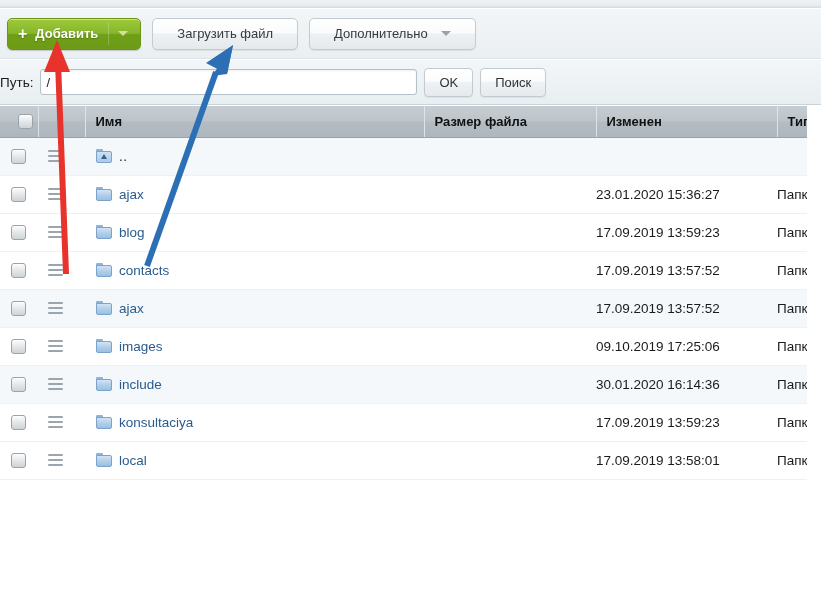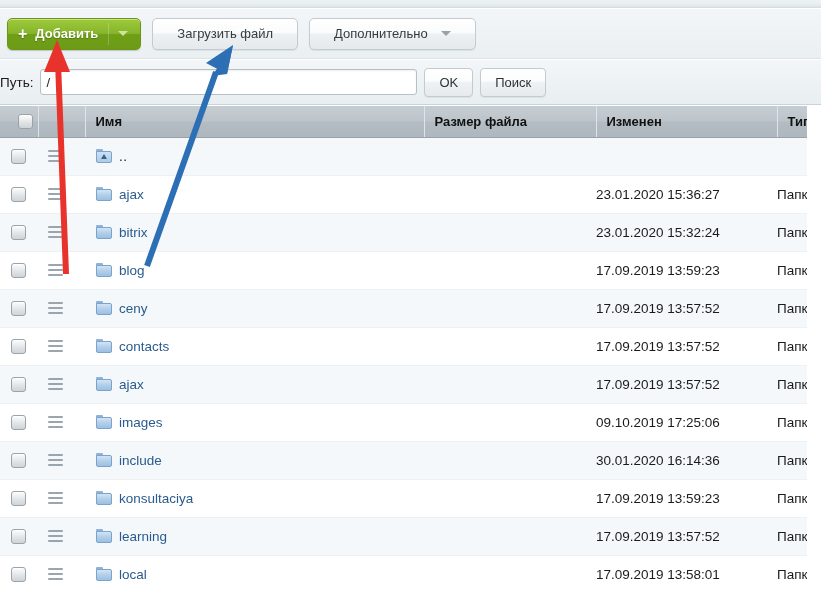--- a/index.html
+++ b/index.html
@@ -398,234 +398,162 @@
                   <span class="tab"></span>
                   <span class="body"></span>
                 </span>
                 <span class="fname">ajax</span>
               </div>
             </td>
             <td class="date-cell"></td>
             <td class="date-cell">23.01.2020 15:36:27</td>
             <td class="type-cell">Папк</td>
           </tr>
+          <tr class="row r-even">
+            <td>
+              <span class="cb"></span>
+            </td>
+            <td>
+              <span class="hamburger">
+                <i></i>
+                <i></i>
+                <i></i>
+              </span>
+            </td>
+            <td>
+              <div class="name-cell">
+                <span class="folder-ico">
+                  <span class="tab"></span>
+                  <span class="body"></span>
+                </span>
+                <span class="fname">blog</span>
+              </div>
+            </td>
+            <td class="date-cell"></td>
+            <td class="date-cell">17.09.2019 13:59:23</td>
+            <td class="type-cell">Папк</td>
+          </tr>
+          <tr class="row r-even">
+            <td>
+              <span class="cb"></span>
+            </td>
+            <td>
+              <span class="hamburger">
+                <i></i>
+                <i></i>
+                <i></i>
+              </span>
+            </td>
+            <td>
+              <div class="name-cell">
+                <span class="folder-ico">
+                  <span class="tab"></span>
+                  <span class="body"></span>
+                </span>
+                <span class="fname">contacts</span>
+              </div>
+            </td>
+            <td class="date-cell"></td>
+            <td class="date-cell">17.09.2019 13:57:52</td>
+            <td class="type-cell">Папк</td>
+          </tr>
           <tr class="row r-odd">
             <td>
               <span class="cb"></span>
             </td>
             <td>
               <span class="hamburger">
                 <i></i>
                 <i></i>
                 <i></i>
               </span>
             </td>
             <td>
               <div class="name-cell">
                 <span class="folder-ico">
                   <span class="tab"></span>
                   <span class="body"></span>
                 </span>
-                <span class="fname">bitrix</span>
-              </div>
-            </td>
-            <td class="date-cell"></td>
-            <td class="date-cell">23.01.2020 15:32:24</td>
+                <span class="fname">ajax</span>
+              </div>
+            </td>
+            <td class="date-cell"></td>
+            <td class="date-cell">17.09.2019 13:57:52</td>
             <td class="type-cell">Папк</td>
           </tr>
           <tr class="row r-even">
             <td>
               <span class="cb"></span>
             </td>
             <td>
               <span class="hamburger">
                 <i></i>
                 <i></i>
                 <i></i>
               </span>
             </td>
             <td>
               <div class="name-cell">
                 <span class="folder-ico">
                   <span class="tab"></span>
                   <span class="body"></span>
                 </span>
-                <span class="fname">blog</span>
+                <span class="fname">images</span>
+              </div>
+            </td>
+            <td class="date-cell"></td>
+            <td class="date-cell">09.10.2019 17:25:06</td>
+            <td class="type-cell">Папк</td>
+          </tr>
+          <tr class="row r-odd">
+            <td>
+              <span class="cb"></span>
+            </td>
+            <td>
+              <span class="hamburger">
+                <i></i>
+                <i></i>
+                <i></i>
+              </span>
+            </td>
+            <td>
+              <div class="name-cell">
+                <span class="folder-ico">
+                  <span class="tab"></span>
+                  <span class="body"></span>
+                </span>
+                <span class="fname">include</span>
+              </div>
+            </td>
+            <td class="date-cell"></td>
+            <td class="date-cell">30.01.2020 16:14:36</td>
+            <td class="type-cell">Папк</td>
+          </tr>
+          <tr class="row r-even">
+            <td>
+              <span class="cb"></span>
+            </td>
+            <td>
+              <span class="hamburger">
+                <i></i>
+                <i></i>
+                <i></i>
+              </span>
+            </td>
+            <td>
+              <div class="name-cell">
+                <span class="folder-ico">
+                  <span class="tab"></span>
+                  <span class="body"></span>
+                </span>
+                <span class="fname">konsultaciya</span>
               </div>
             </td>
             <td class="date-cell"></td>
             <td class="date-cell">17.09.2019 13:59:23</td>
-            <td class="type-cell">Папк</td>
-          </tr>
-          <tr class="row r-odd">
-            <td>
-              <span class="cb"></span>
-            </td>
-            <td>
-              <span class="hamburger">
-                <i></i>
-                <i></i>
-                <i></i>
-              </span>
-            </td>
-            <td>
-              <div class="name-cell">
-                <span class="folder-ico">
-                  <span class="tab"></span>
-                  <span class="body"></span>
-                </span>
-                <span class="fname">ceny</span>
-              </div>
-            </td>
-            <td class="date-cell"></td>
-            <td class="date-cell">17.09.2019 13:57:52</td>
-            <td class="type-cell">Папк</td>
-          </tr>
-          <tr class="row r-even">
-            <td>
-              <span class="cb"></span>
-            </td>
-            <td>
-              <span class="hamburger">
-                <i></i>
-                <i></i>
-                <i></i>
-              </span>
-            </td>
-            <td>
-              <div class="name-cell">
-                <span class="folder-ico">
-                  <span class="tab"></span>
-                  <span class="body"></span>
-                </span>
-                <span class="fname">contacts</span>
-              </div>
-            </td>
-            <td class="date-cell"></td>
-            <td class="date-cell">17.09.2019 13:57:52</td>
-            <td class="type-cell">Папк</td>
-          </tr>
-          <tr class="row r-odd">
-            <td>
-              <span class="cb"></span>
-            </td>
-            <td>
-              <span class="hamburger">
-                <i></i>
-                <i></i>
-                <i></i>
-              </span>
-            </td>
-            <td>
-              <div class="name-cell">
-                <span class="folder-ico">
-                  <span class="tab"></span>
-                  <span class="body"></span>
-                </span>
-                <span class="fname">ajax</span>
-              </div>
-            </td>
-            <td class="date-cell"></td>
-            <td class="date-cell">17.09.2019 13:57:52</td>
-            <td class="type-cell">Папк</td>
-          </tr>
-          <tr class="row r-even">
-            <td>
-              <span class="cb"></span>
-            </td>
-            <td>
-              <span class="hamburger">
-                <i></i>
-                <i></i>
-                <i></i>
-              </span>
-            </td>
-            <td>
-              <div class="name-cell">
-                <span class="folder-ico">
-                  <span class="tab"></span>
-                  <span class="body"></span>
-                </span>
-                <span class="fname">images</span>
-              </div>
-            </td>
-            <td class="date-cell"></td>
-            <td class="date-cell">09.10.2019 17:25:06</td>
-            <td class="type-cell">Папк</td>
-          </tr>
-          <tr class="row r-odd">
-            <td>
-              <span class="cb"></span>
-            </td>
-            <td>
-              <span class="hamburger">
-                <i></i>
-                <i></i>
-                <i></i>
-              </span>
-            </td>
-            <td>
-              <div class="name-cell">
-                <span class="folder-ico">
-                  <span class="tab"></span>
-                  <span class="body"></span>
-                </span>
-                <span class="fname">include</span>
-              </div>
-            </td>
-            <td class="date-cell"></td>
-            <td class="date-cell">30.01.2020 16:14:36</td>
-            <td class="type-cell">Папк</td>
-          </tr>
-          <tr class="row r-even">
-            <td>
-              <span class="cb"></span>
-            </td>
-            <td>
-              <span class="hamburger">
-                <i></i>
-                <i></i>
-                <i></i>
-              </span>
-            </td>
-            <td>
-              <div class="name-cell">
-                <span class="folder-ico">
-                  <span class="tab"></span>
-                  <span class="body"></span>
-                </span>
-                <span class="fname">konsultaciya</span>
-              </div>
-            </td>
-            <td class="date-cell"></td>
-            <td class="date-cell">17.09.2019 13:59:23</td>
-            <td class="type-cell">Папк</td>
-          </tr>
-          <tr class="row r-odd">
-            <td>
-              <span class="cb"></span>
-            </td>
-            <td>
-              <span class="hamburger">
-                <i></i>
-                <i></i>
-                <i></i>
-              </span>
-            </td>
-            <td>
-              <div class="name-cell">
-                <span class="folder-ico">
-                  <span class="tab"></span>
-                  <span class="body"></span>
-                </span>
-                <span class="fname">learning</span>
-              </div>
-            </td>
-            <td class="date-cell"></td>
-            <td class="date-cell">17.09.2019 13:57:52</td>
             <td class="type-cell">Папк</td>
           </tr>
           <tr class="row r-even">
             <td>
               <span class="cb"></span>
             </td>
             <td>
               <span class="hamburger">
                 <i></i>
                 <i></i>

